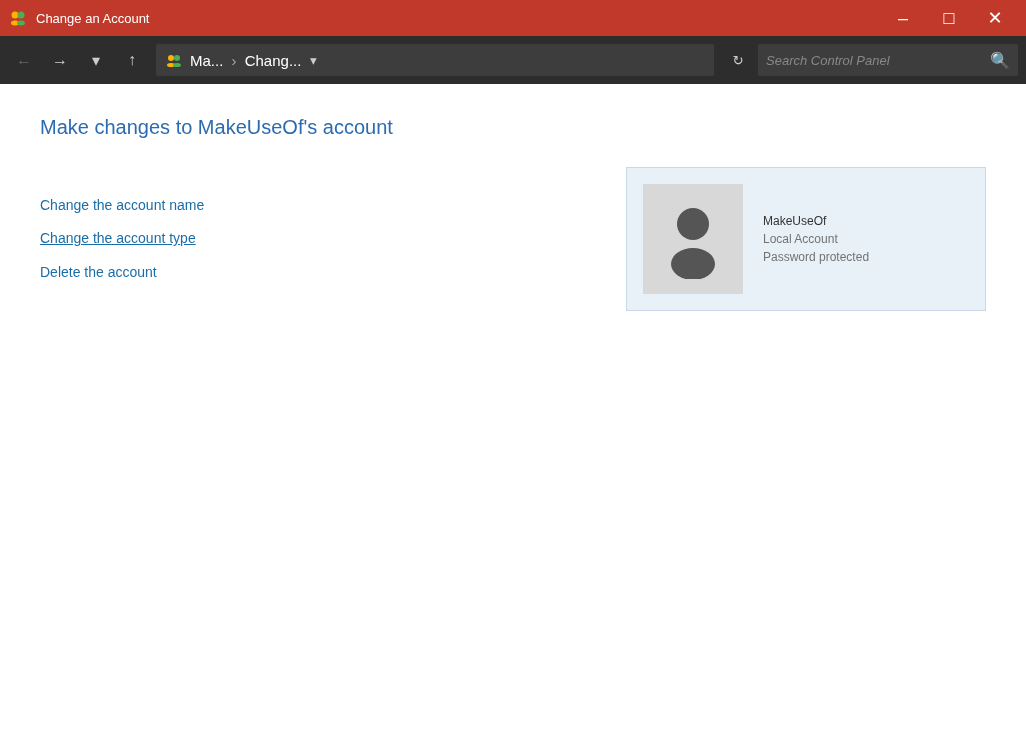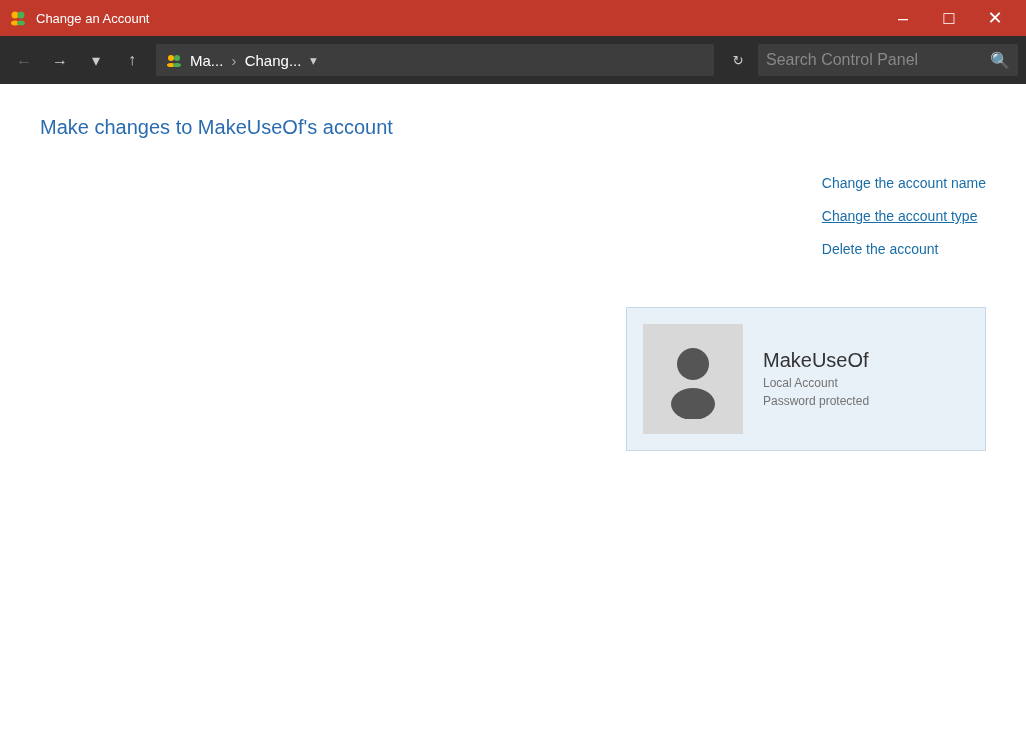--- a/index.html
+++ b/index.html
@@ -130,23 +130,24 @@
       padding: 0 8px;
       border-radius: 2px;
       width: 260px;
       flex-shrink: 0;
     }
     .search-input {
       background: transparent;
       border: none;
       outline: none;
       color: #0ea5e9;
-      font-size: 16px;
+      font-size: 13px;
       flex: 1;
       font-family: 'Segoe UI', sans-serif;
+      font-style: italic;
     }
     .search-input::placeholder { color: #888; }
     .search-icon-btn {
       color: #aaa;
       font-size: 16px;
       cursor: pointer;
       background: transparent;
       border: none;
     }
 
@@ -160,23 +161,22 @@
 
     .page-title {
       color: #2b6cb0;
       font-size: 20px;
       font-weight: normal;
       margin-bottom: 28px;
     }
 
     .content-layout {
       display: flex;
-      gap: 40px;
-      align-items: flex-end;
-      flex-direction: column;
+      gap: 60px;
+      align-items: center;
     }
 
     .links-section {
       flex: 1;
       display: flex;
       flex-direction: column;
       gap: 0;
     }
 
     .account-link {
@@ -218,21 +218,21 @@
       height: 80px;
     }
 
     .account-info {
       display: flex;
       flex-direction: column;
       gap: 4px;
     }
 
     .account-name {
-      font-size: 20px;
+      font-size: 12px;
       font-weight: 500;
       color: #333;
     }
     .account-detail {
       font-size: 12px;
       color: #737373;
     }
   </style>
 </head>
 <body>

